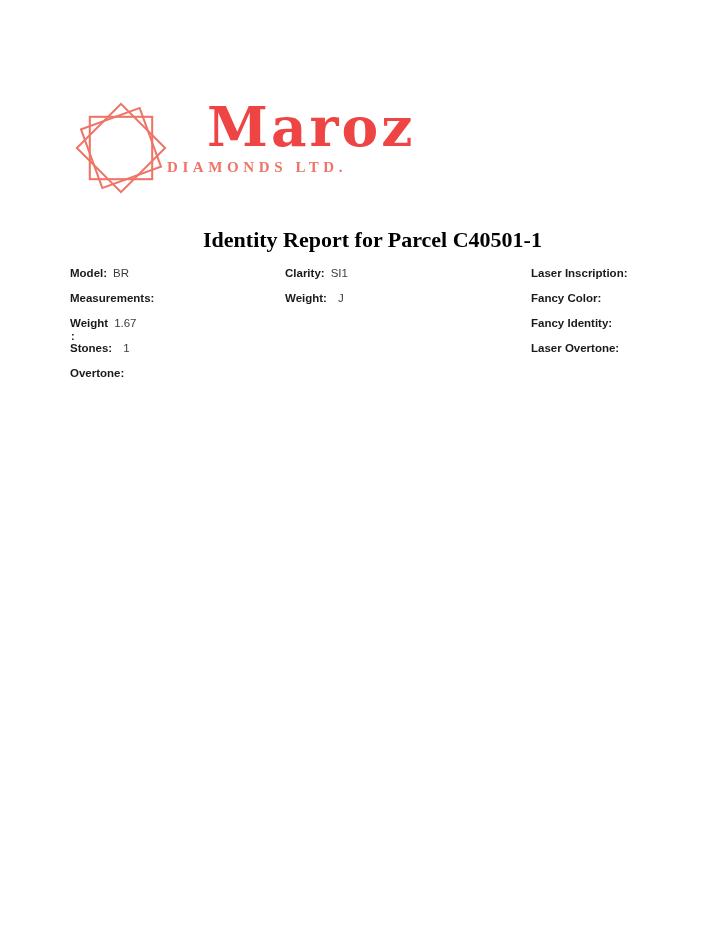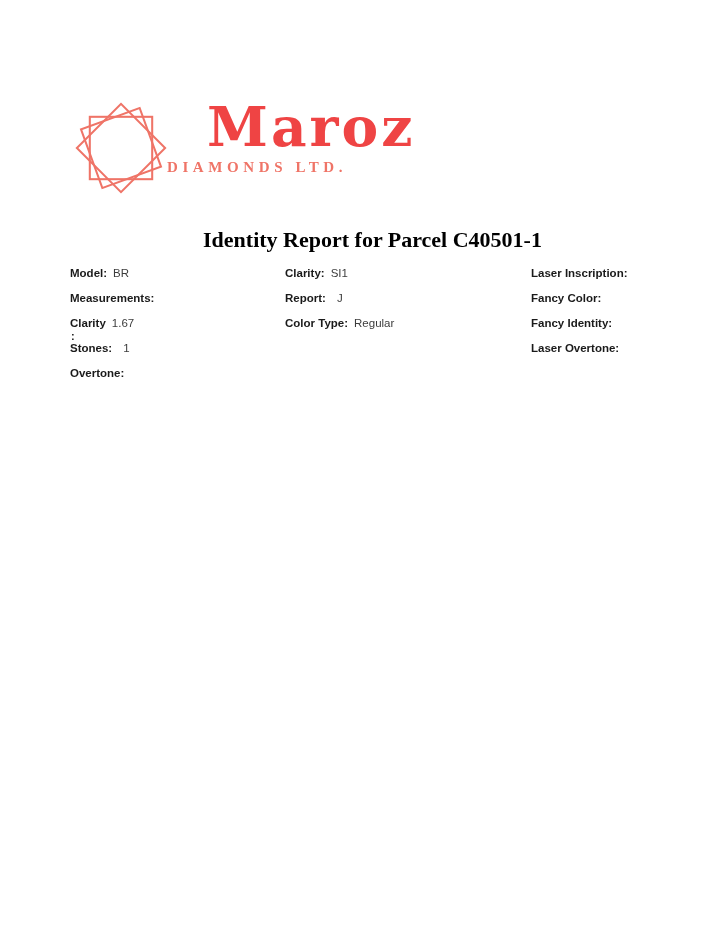--- a/index.html
+++ b/index.html
@@ -118,40 +118,37 @@
   <div class="report-title">Identity Report for Parcel C40501-1</div>
 
   <div class="field-col col-left">
     <div class="field-row">
       <span class="field-label">Model:</span><span class="field-value">BR</span>
     </div>
     <div class="field-row">
       <span class="field-label">Measurements:</span><span class="field-value"></span>
     </div>
     <div class="field-row">
-      <span class="field-label">Clarity</span><span class="field-value">1.67</span>
+      <span class="field-label">Weight</span><span class="field-value">1.67</span>
       <span class="wrapped-colon">:</span>
     </div>
     <div class="field-row">
       <span class="field-label">Stones:</span><span class="field-value gap-wide">1</span>
     </div>
     <div class="field-row">
       <span class="field-label">Overtone:</span><span class="field-value"></span>
     </div>
   </div>
 
   <div class="field-col col-middle">
     <div class="field-row">
       <span class="field-label">Clarity:</span><span class="field-value">SI1</span>
     </div>
     <div class="field-row">
-      <span class="field-label">Report:</span><span class="field-value gap-wide">J</span>
-    </div>
-    <div class="field-row">
-      <span class="field-label">Color Type:</span><span class="field-value">Regular</span>
+      <span class="field-label">Weight:</span><span class="field-value gap-wide">J</span>
     </div>
   </div>
 
   <div class="field-col col-right">
     <div class="field-row">
       <span class="field-label">Laser Inscription:</span><span class="field-value"></span>
     </div>
     <div class="field-row">
       <span class="field-label">Fancy Color:</span><span class="field-value"></span>
     </div>

